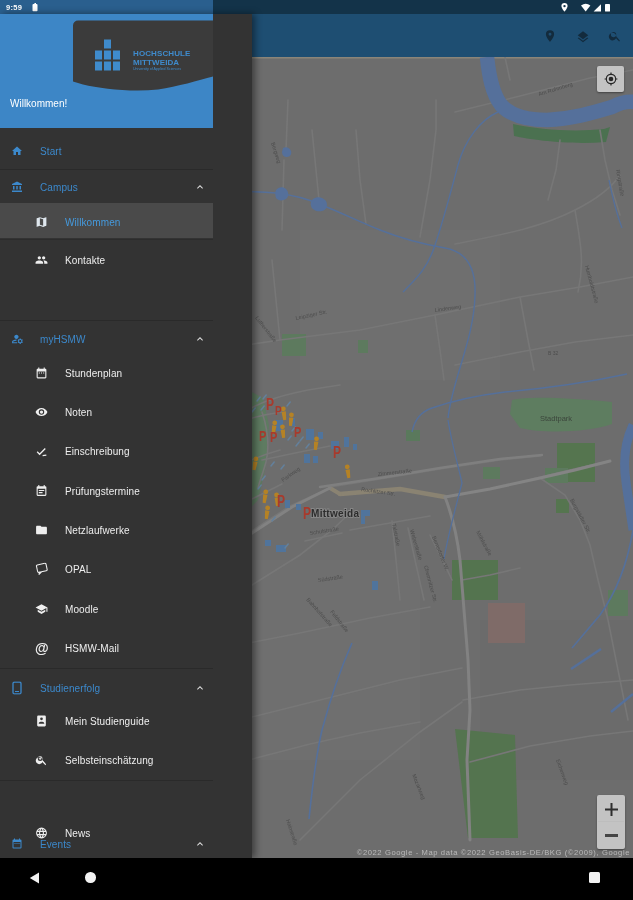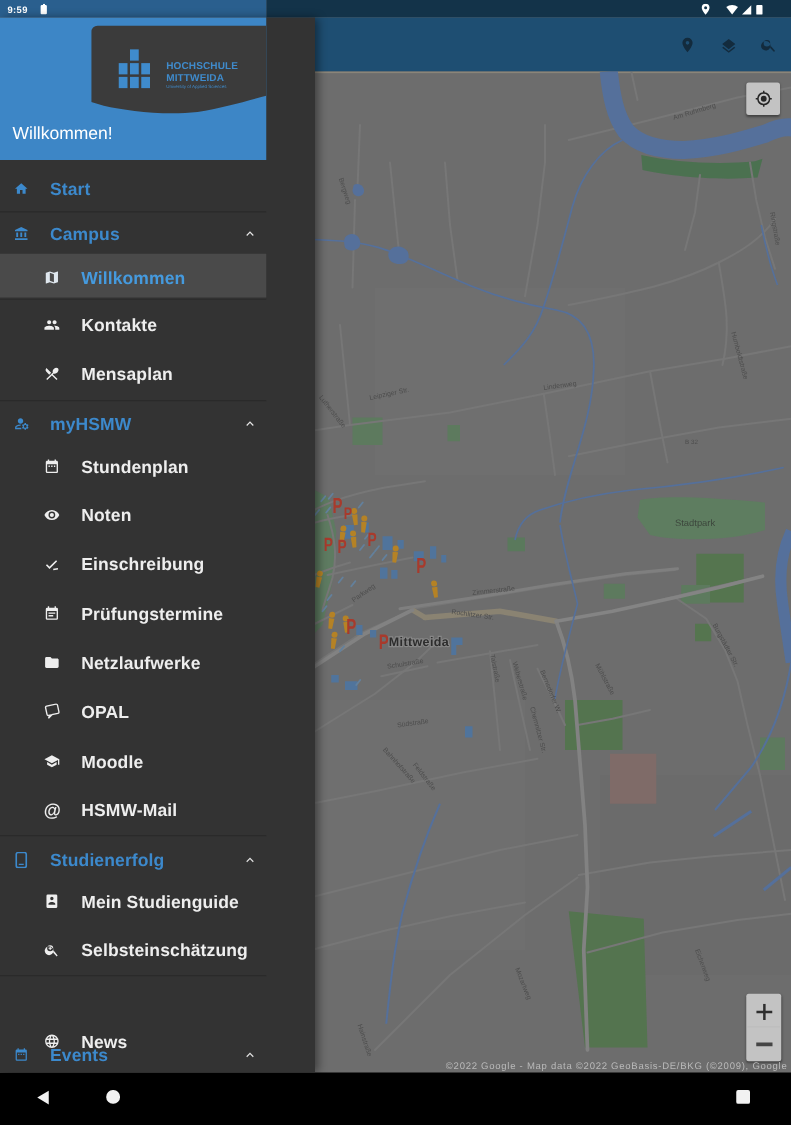--- a/index.html
+++ b/index.html
@@ -19,25 +19,25 @@
   
   #navbar{left:0;top:858px;width:633px;height:42px;background:#000;}
   
   .mapbtn{background:#c3c3c3;border-radius:2px;box-shadow:0 1px 2px rgba(0,0,0,.4);}
   #loc{left:597px;top:66px;width:27px;height:26px;}
   #zoomb{left:597px;top:795px;width:28px;height:54px;}
   
   #drawer{left:0;top:14px;width:252px;height:844px;background:#333333;box-shadow:3px 0 7px rgba(0,0,0,.45);}
   #dhead{left:0;top:0;width:213px;height:114px;background:#3d86c6;}
   #logocard{left:73px;top:1px;width:140px;height:85px;}
-  #welcome{left:10px;top:84px;color:#fff;font-size:14px;}
+  #welcome{left:10px;top:84px;color:#fff;font-size:10px;}
   .row{position:absolute;left:0;width:213px;height:36px;}
   .row .ric{position:absolute;left:11px;top:50%;transform:translateY(-50%);}
   .row .ric2{position:absolute;left:35px;top:50%;transform:translateY(-50%);}
-  .row .lbl{position:absolute;left:40px;top:50%;transform:translateY(-50%);font-size:14px;font-weight:bold;letter-spacing:.1px;white-space:nowrap;}
+  .row .lbl{position:absolute;left:40px;top:50%;transform:translateY(-50%);font-size:10px;font-weight:normal;letter-spacing:.1px;white-space:nowrap;}
   .row .lbl2{left:65px;}
   .blue{color:#3c89cc;}
   .white{color:#eeeeee;text-align:center;}
   .chev{position:absolute;right:7px;top:50%;transform:translateY(-50%);}
   #selrow{left:0;top:189px;width:213px;height:35px;background:#4a4a4a;}
   .divl{position:absolute;left:0;width:213px;height:1px;background:#2a2a2a;}
 </style>
 </head>
 <body>
 <div id="app">
@@ -330,26 +330,20 @@
           <path fill="#dfe7ee" d="M20.5 3l-.16.03L15 5.1 9 3 3.36 4.9c-.21.07-.36.25-.36.48V20.5c0 .28.22.5.5.5l.16-.03L9 18.9l6 2.1 5.64-1.9c.21-.07.36-.25.36-.48V3.5c0-.28-.22-.5-.5-.5zM15 19l-6-2.11V5l6 2.11V19z"></path>
         </svg>
       <span class="lbl lbl2" style="color:#459ade">Willkommen</span>
     </div>
     <div class="row" style="top:228px">
       <svg class="ric2" width="13" height="13" viewBox="0 0 24 24">
           <path fill="#eee" d="M16 11c1.66 0 2.99-1.34 2.99-3S17.66 5 16 5c-1.66 0-3 1.34-3 3s1.34 3 3 3zm-8 0c1.66 0 2.99-1.34 2.99-3S9.66 5 8 5C6.34 5 5 6.34 5 8s1.34 3 3 3zm0 2c-2.33 0-7 1.17-7 3.5V19h14v-2.5c0-2.33-4.67-3.5-7-3.5zm8 0c-.29 0-.62.02-.97.05 1.16.84 1.97 1.97 1.97 3.45V19h6v-2.5c0-2.33-4.67-3.5-7-3.5z"></path>
         </svg>
       <span class="lbl lbl2 white">Kontakte</span>
     </div>
-    <div class="row" style="top:267px">
-      <svg class="ric2" width="13" height="13" viewBox="0 0 24 24">
-          <path fill="#eee" d="M8.1 13.34l2.83-2.83L3.91 3.5c-1.56 1.56-1.56 4.09 0 5.66l4.19 4.18zm6.78-1.81c1.53.71 3.68.21 5.27-1.38 1.91-1.91 2.28-4.65.81-6.12-1.46-1.46-4.2-1.1-6.12.81-1.59 1.59-2.09 3.74-1.38 5.27L3.7 19.87l1.41 1.41L12 14.41l6.88 6.88 1.41-1.41L13.41 13l1.47-1.47z"></path>
-        </svg>
-      <span class="lbl lbl2 white">Mensaplan</span>
-    </div>
     <div class="row" style="top:307px">
       <svg class="ric" width="13" height="13" viewBox="0 0 24 24">
           <path fill="#3c89cc" d="M10 12c2.21 0 4-1.79 4-4s-1.79-4-4-4-4 1.79-4 4 1.79 4 4 4zm-6 6v-.65c0-.34.16-.66.41-.81C6.1 15.53 8.03 15 10 15c.03 0 .05 0 .08.01l.2-1.51c.1-.24-.09-.5-.35-.5H10c-2.42 0-4.68.67-6.61 1.82-.88.52-1.39 1.5-1.39 2.53V20h9.26l-.26-2H4zm16.75-2c0-.22-.03-.42-.06-.63l1.14-1.01-1-1.73-1.45.49c-.32-.27-.68-.48-1.08-.63L18 11h-2l-.3 1.49c-.4.15-.76.36-1.08.63l-1.45-.49-1 1.73 1.14 1.01c-.03.21-.06.41-.06.63s.03.42.06.63l-1.14 1.01 1 1.73 1.45-.49c.32.27.68.48 1.08.63L16 21h2l.3-1.49c.4-.15.76-.36 1.08-.63l1.45.49 1-1.73-1.14-1.01c.03-.21.06-.41.06-.63zM17 18c-1.1 0-2-.9-2-2s.9-2 2-2 2 .9 2 2-.9 2-2 2z"></path>
         </svg>
       <span class="lbl blue">myHSMW</span>
       <svg class="chev" width="12" height="12" viewBox="0 0 24 24">
           <path fill="#e0e0e0" d="M12 8l-6 6 1.41 1.41L12 10.83l4.59 4.58L18 14z"></path>
         </svg>
     </div>
     <div class="row" style="top:380px">

